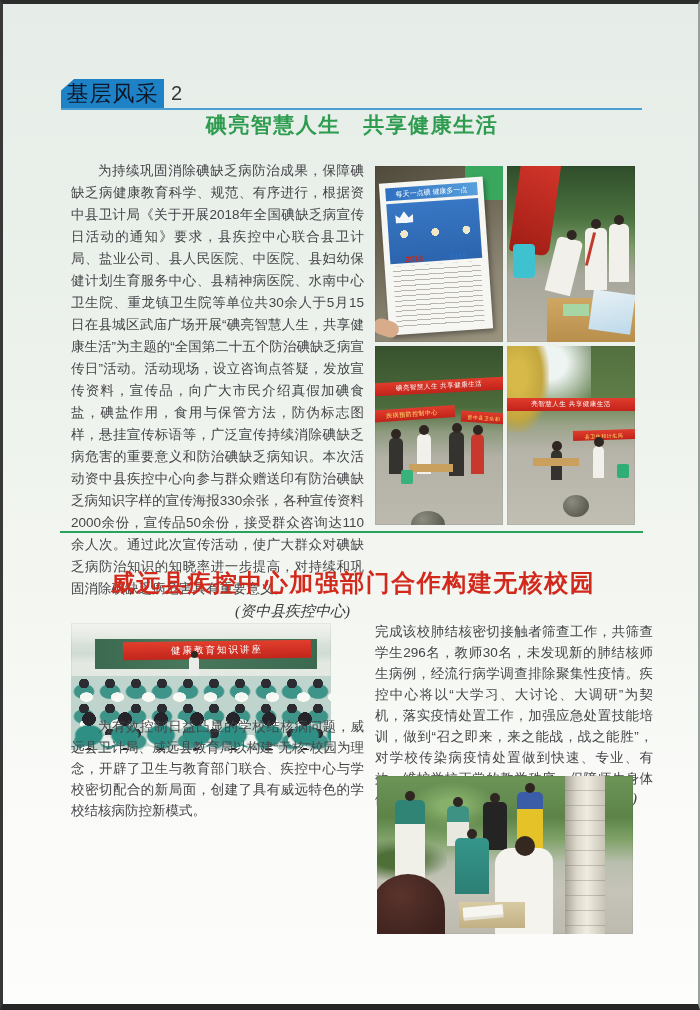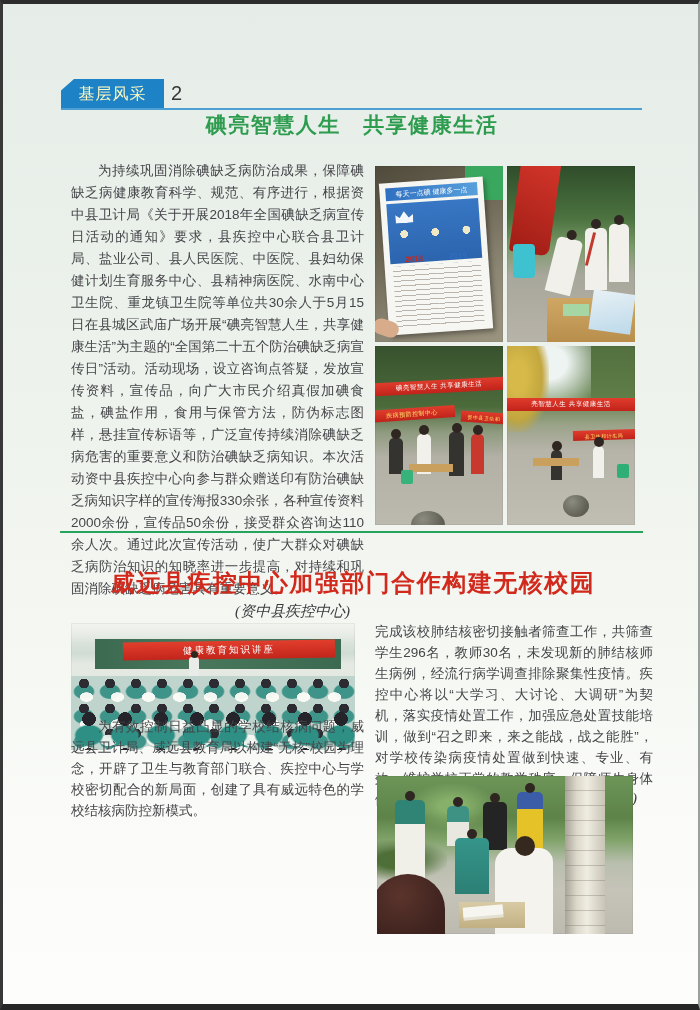--- a/index.html
+++ b/index.html
@@ -7,40 +7,40 @@
     position:relative;width:700px;height:1010px;margin:0 auto;overflow:hidden;
     background:linear-gradient(180deg,#e6ece7 0%,#eaf0ea 25%,#f2f5f0 55%,#fafbf8 80%,#fdfdfc 100%);
     border-top:4px solid #2c2c2c;border-left:3px solid #383838;border-bottom:6px solid #262626;border-right:2px solid #9aa09b;
     box-sizing:border-box;
     font-family:"Liberation Sans","DejaVu Sans",sans-serif;
     color:#454549;
   }
   
   .badge{position:absolute;left:58px;top:75px;width:103px;height:30px;background:#1e82c6;
     clip-path:polygon(0 100%,0 38%,13px 0,100% 0,100% 100%);
-    display:flex;align-items:center;justify-content:center;color:#fef9c3;font-size:16px;letter-spacing:1px;}
+    display:flex;align-items:center;justify-content:center;color:#0f172a;font-size:22px;letter-spacing:1px;}
   .pagenum{position:absolute;left:168px;top:78px;font-size:20px;color:#37373a;}
   .hrule{position:absolute;left:58px;top:104px;width:581px;height:2px;background:#4b9fd2;}
   
   .a1-title{position:absolute;left:58px;top:107px;width:582px;text-align:center;
     color:#2d9c4f;font-size:21px;font-weight:bold;letter-spacing:1.5px;}
   .a1-body{position:absolute;left:68px;top:156px;width:293px;}
   .a1-body p{margin:0;font-size:13.5px;line-height:22px;text-align:justify;text-indent:2em;}
   .attr{font-family:"Liberation Serif","DejaVu Serif",serif;font-style:italic;font-size:15px;color:#3b3b3e;
     text-align:right;padding-right:14px;margin-top:2px;}
   
   .pgrid{position:absolute;left:372px;top:162px;width:260px;display:grid;
     grid-template-columns:128px 128px;grid-template-rows:176px 179px;gap:4px;}
   .photo{position:relative;overflow:hidden;}
   
   .grule{position:absolute;left:57px;top:527px;width:583px;height:2px;background:#27a35c;}
   .a2-title{position:absolute;left:50px;top:563px;width:600px;text-align:center;
     font-family:"Liberation Serif","DejaVu Serif",serif;font-weight:bold;
     color:#d2291d;font-size:24px;letter-spacing:1.5px;}
-  .a2-left-photo{position:absolute;left:68px;top:619px;width:284px;height:127px;}
+  .a2-left-photo{position:absolute;left:68px;top:619px;width:260px;height:127px;}
   .a2-left-text{position:absolute;left:68px;top:712px;width:293px;}
   .a2-left-text p{margin:0;font-size:13.5px;line-height:21px;text-align:justify;text-indent:2em;}
   .a2-right{position:absolute;left:372px;top:617px;width:278px;}
   .a2-right p{margin:0;font-size:13.5px;line-height:21px;text-align:justify;}
   .a2-right .attr{margin-top:-21px;padding-right:16px;}
   .a2-right-photo{position:absolute;left:374px;top:772px;width:256px;height:158px;}
   
   .photo,.a2-left-photo,.a2-right-photo{box-shadow:0 0 0 1px rgba(0,0,0,.05) inset;}
   
   .p1{background:linear-gradient(150deg,#4f4a3b 0%,#6b6452 35%,#8c8674 70%,#9a947f 100%);}

